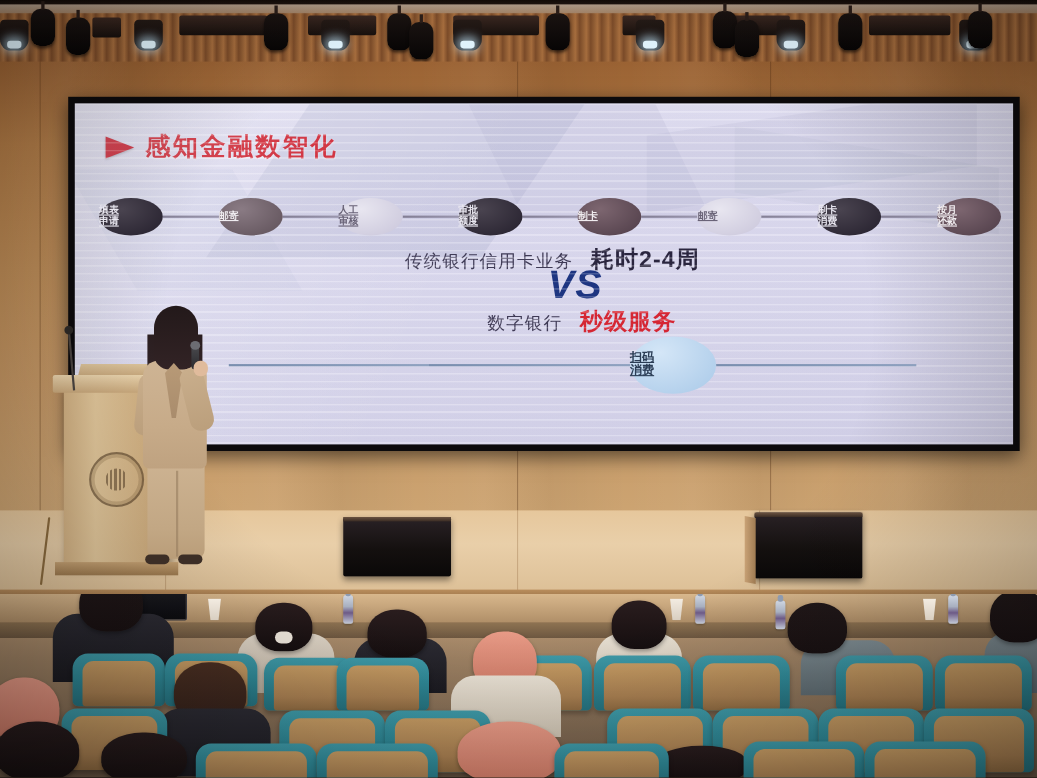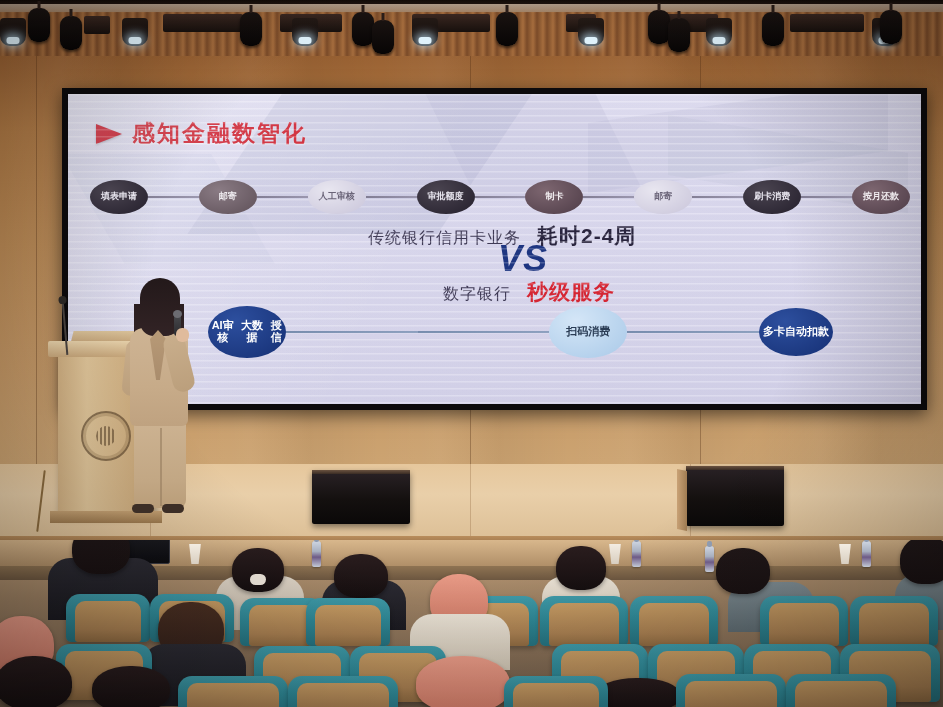--- a/index.html
+++ b/index.html
@@ -110,23 +110,23 @@
     font-size:23px;font-weight:bold;color:#d01c2a;letter-spacing:2px;
     text-shadow:0 1px 2px rgba(255,255,255,.5);
   }
 
   
   .flow-row{position:absolute;display:flex;align-items:center;}
   .flow-row.top{left:22px;top:86px;width:820px;justify-content:space-between;}
   .flow-row.bottom{left:140px;top:212px;width:625px;justify-content:space-between;}
 
   .node{
-    position:relative;display:flex;flex-direction:row;align-items:center;justify-content:center;
+    position:relative;display:flex;flex-direction:column;align-items:flex-start;justify-content:center;
     border-radius:50%;text-align:center;z-index:2;flex:0 0 auto;
-    font-weight:bold;line-height:1.08;
+    font-weight:bold;line-height:1.08;text-decoration:underline;
   }
   .node span{display:block;}
 
   
   .n-dark{background:radial-gradient(ellipse at 35% 30%,#4a4450,#241f2c);color:#e8e6ef;}
   .n-mid{background:radial-gradient(ellipse at 35% 30%,#8a7b84,#5e5058);color:#efecf0;}
   .n-light{background:radial-gradient(ellipse at 35% 30%,#e8e6f0,#c9c5da);color:#6a6478;}
   .n-plum{background:radial-gradient(ellipse at 35% 30%,#7d6670,#4e3c47);color:#f0ecef;}
 
   
@@ -446,37 +446,27 @@
       </div>
 
       <div class="vs">VS</div>
 
       <div class="cmp digi">
         <div class="cmp-label">数字银行</div>
         <div class="cmp-value red">秒级服务</div>
       </div>
 
       <div class="flow-row bottom">
-        <div class="node bot-node big n-navy">
-          <span>AI审核</span>
-          <span>大数据</span>
-          <span>授信</span>
-        </div>
         <div class="connector blue"></div>
         <div class="connector blue"></div>
         <div class="node bot-node big n-sky">
           <span>扫码</span>
           <span>消费</span>
         </div>
         <div class="connector blue"></div>
-        <div class="node bot-node n-navy">
-          <span>多卡</span>
-          <span>自动</span>
-          <span>扣款</span>
-        </div>
       </div>
 
       <div class="scanlines"></div>
       <div class="screen-glare"></div>
     </div>
   </div>
 
   <div class="stage-floor">
     <div class="floor-seam" style="left:150px;"></div>
     <div class="floor-seam" style="left:470px;"></div>

